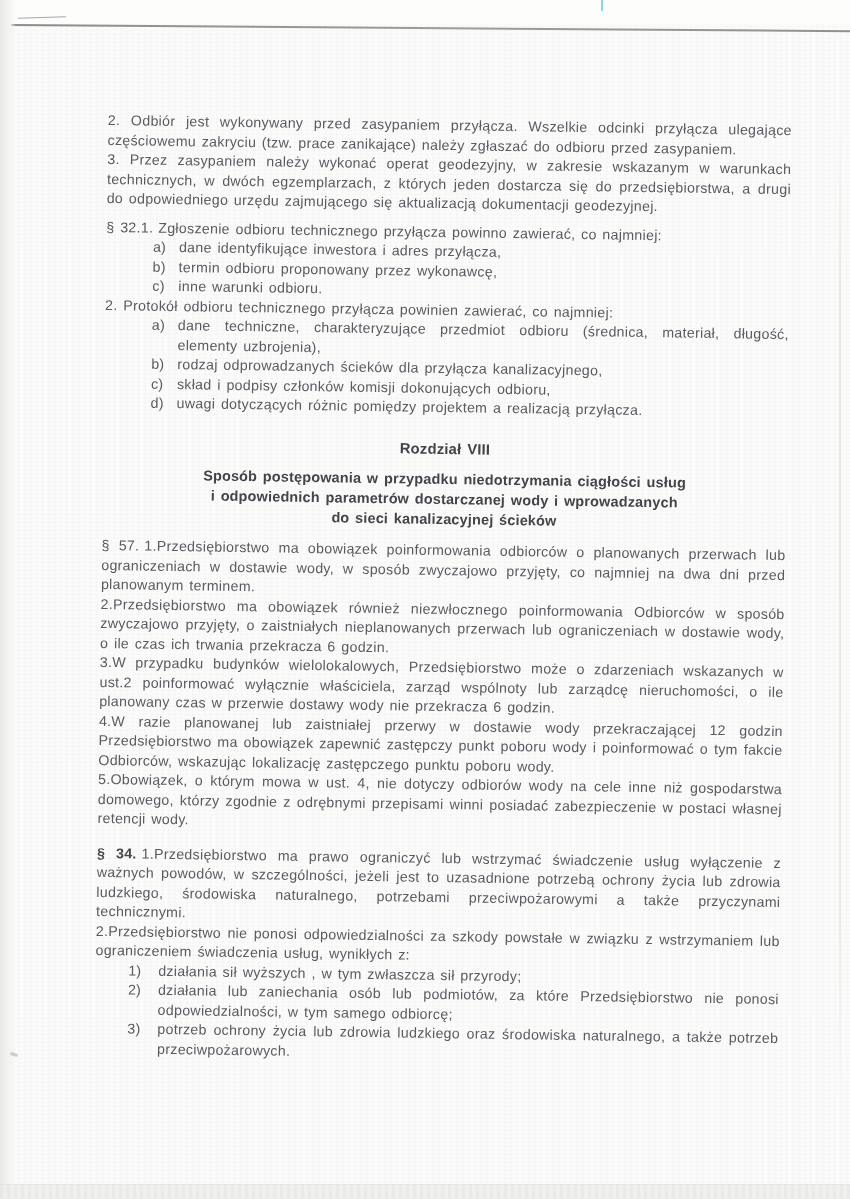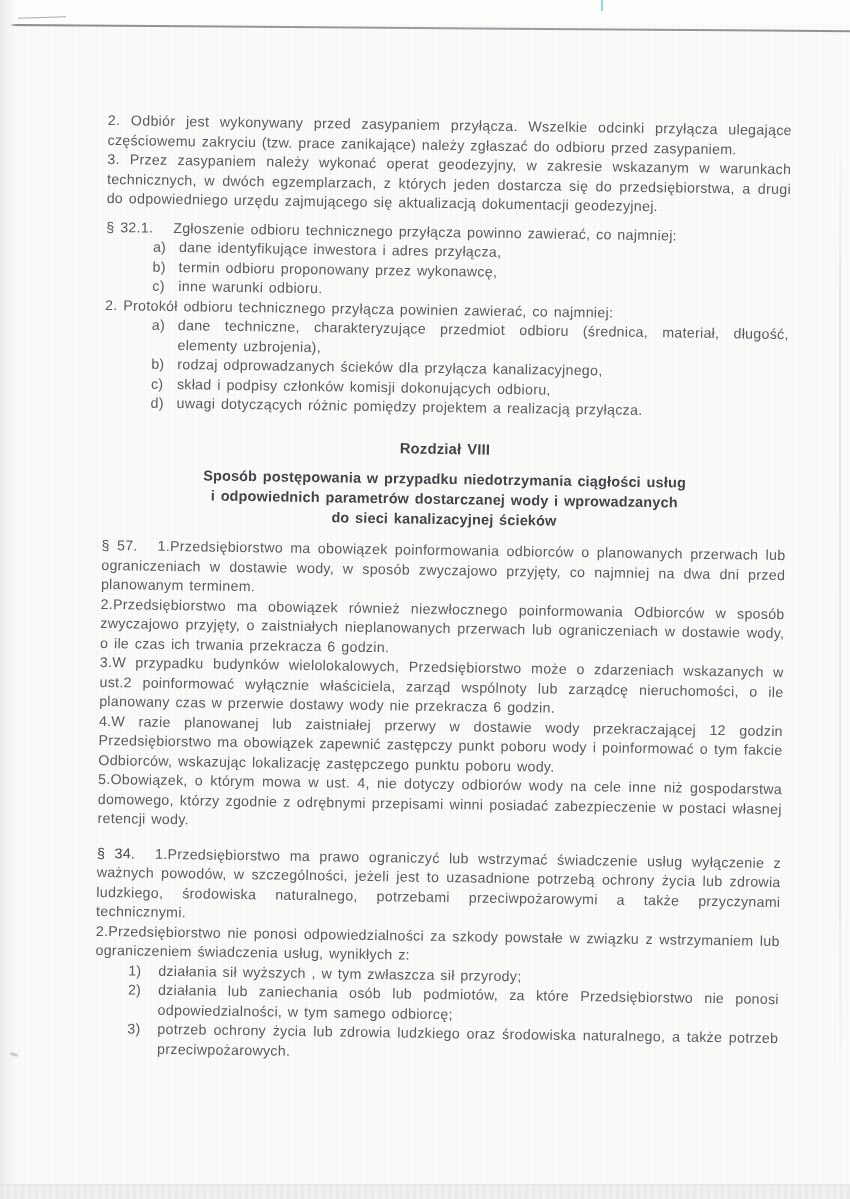--- a/index.html
+++ b/index.html
@@ -136,23 +136,23 @@
   .li-num {
     position: relative;
     padding-left: 63px;
     margin: 0;
   }
   .li-num .li-marker {
     position: absolute;
     left: 33px;
     top: 0;
   }
-  .sec-marker { margin-right: 20px; }
+  .sec-marker { margin-right: 5px; }
   .sec-marker.bold {
-    font-weight: normal;
+    font-weight: bold;
     color: #46484e;
   }
 </style>
 </head>
 <body>
 
 <div>
 
   <div class="paper-noise"></div>
   <div class="top-strip"></div>

